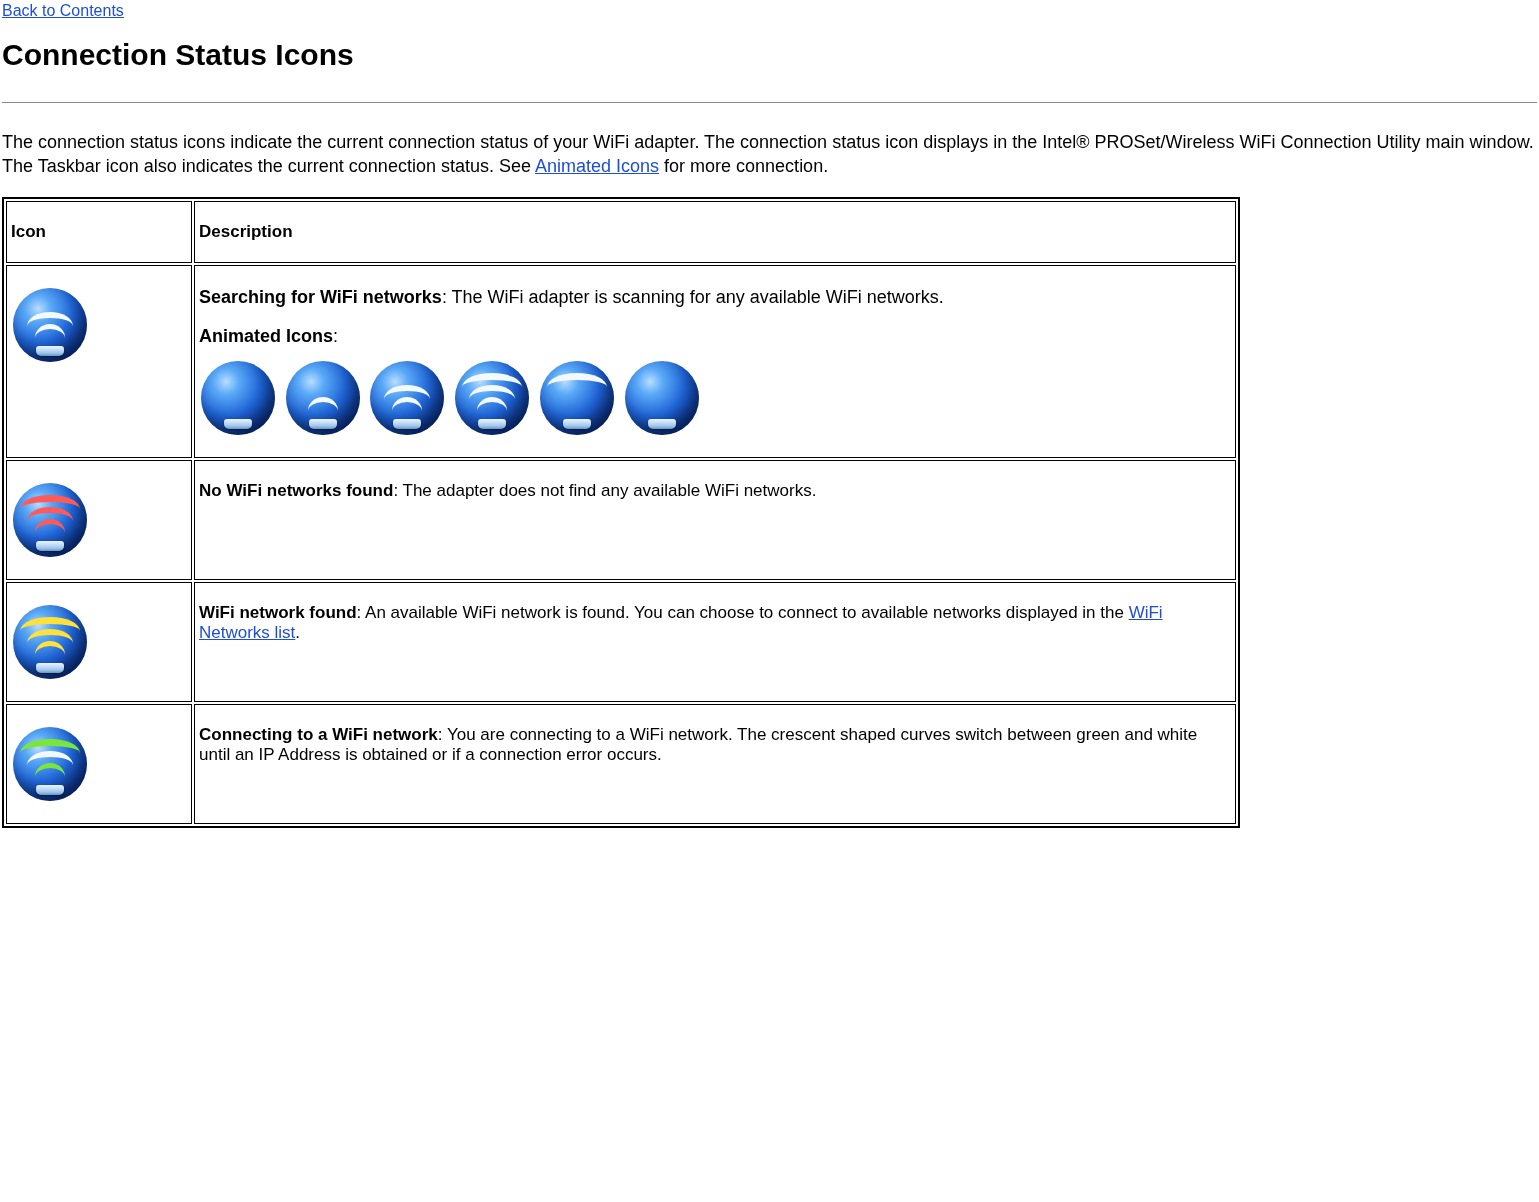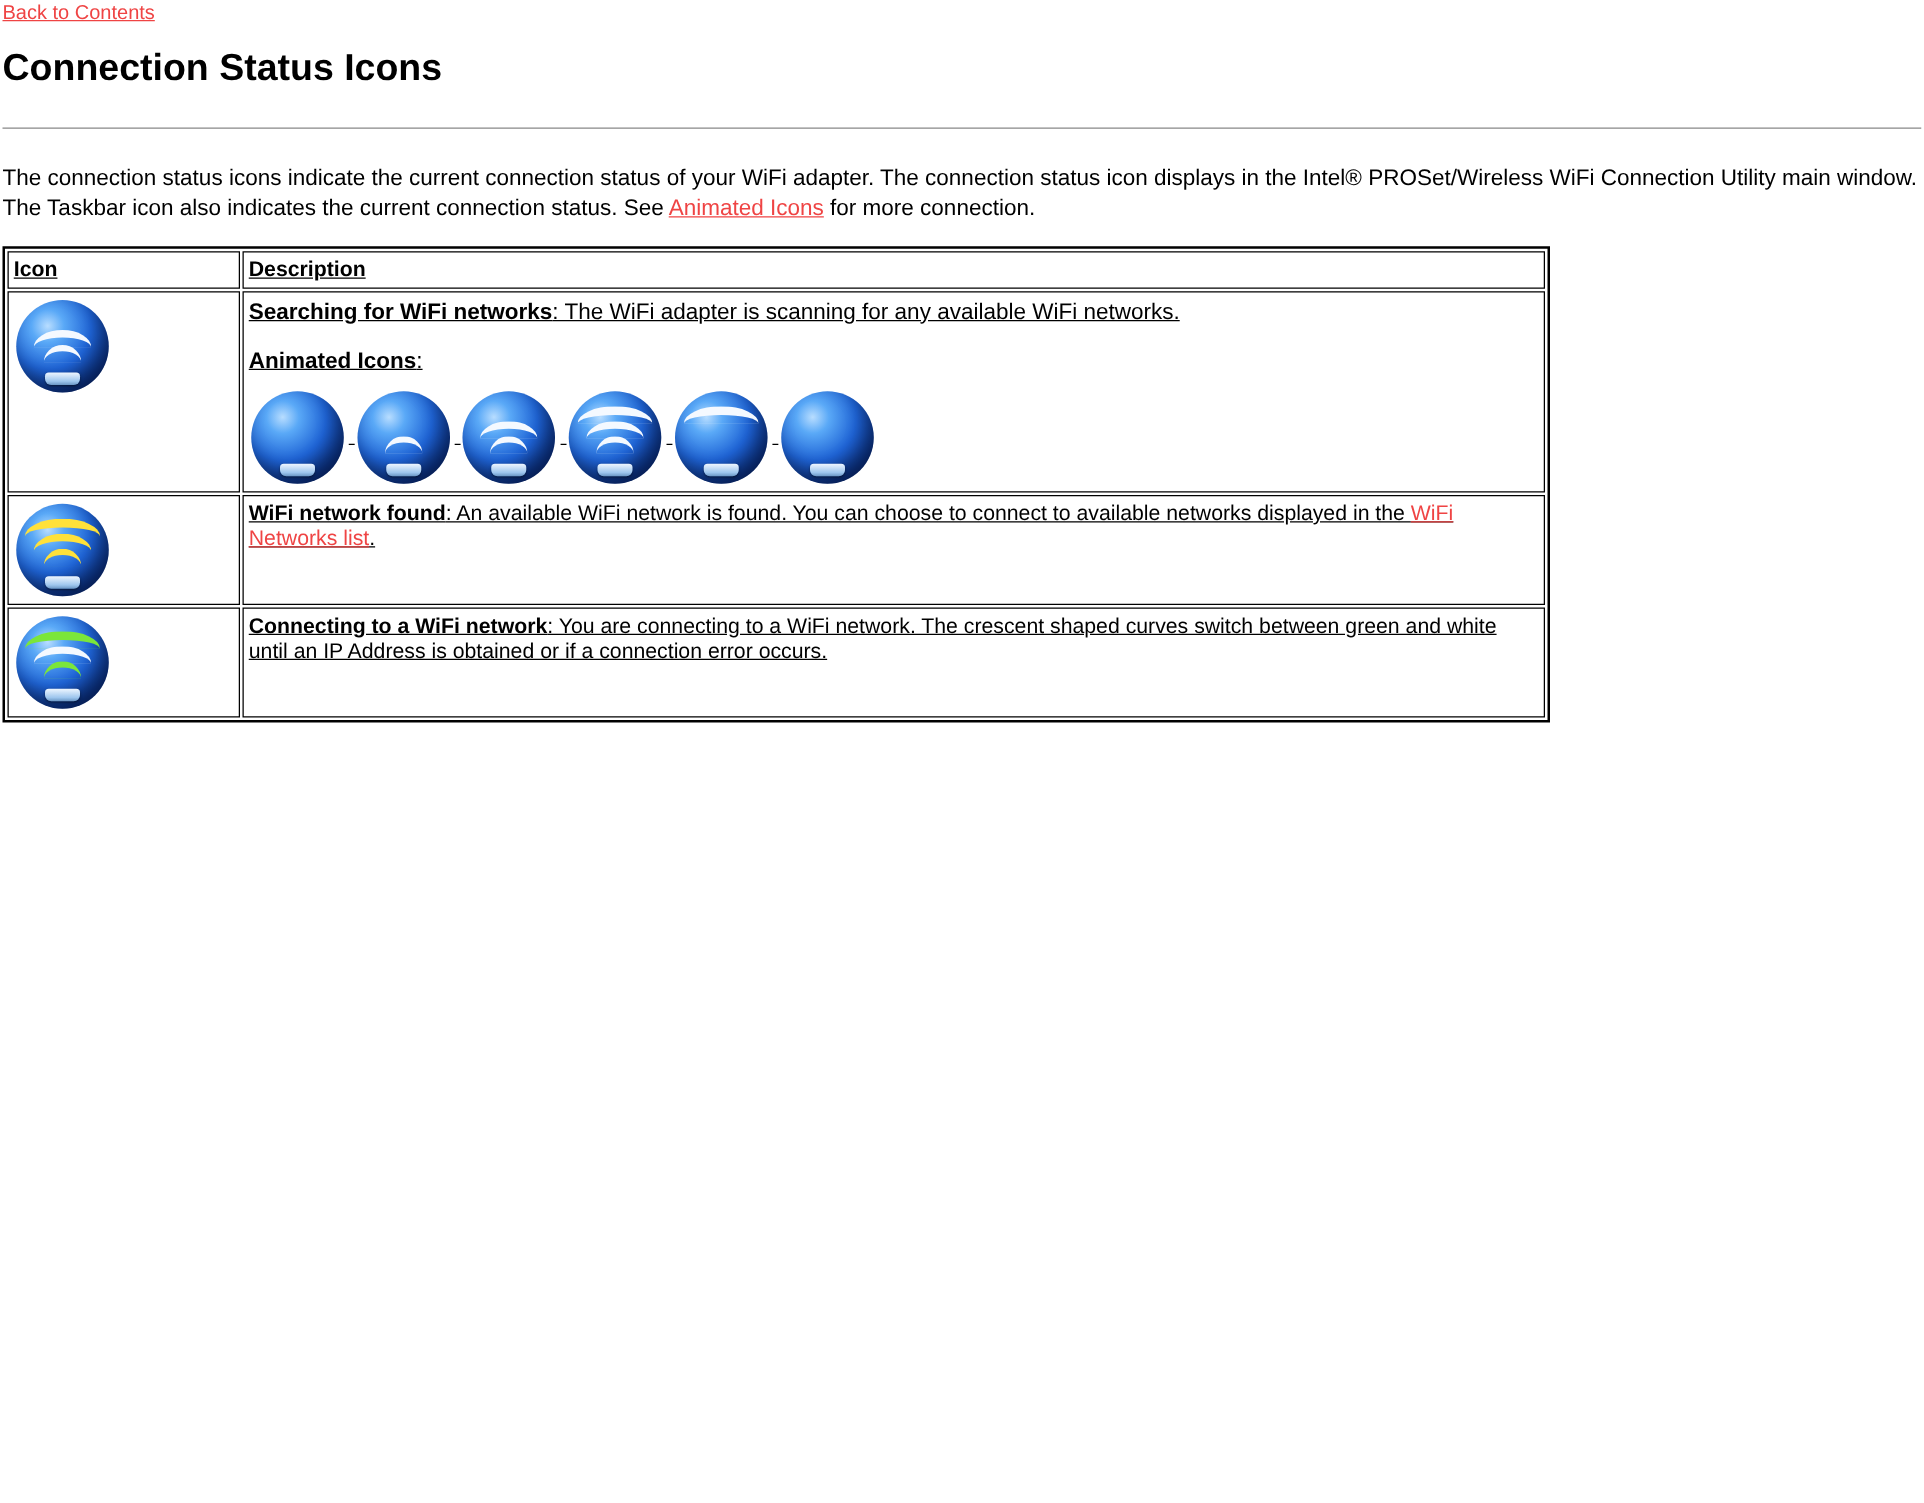--- a/index.html
+++ b/index.html
@@ -4,21 +4,21 @@
 <style>
   html, body {
     margin: 0;
     padding: 0;
     font-family: Verdana, Geneva, sans-serif;
     background: #fff;
     color: #000;
   }
   body { width: 1539px; }
   .page { padding: 2px 2px 20px 2px; }
-  a { color: #ef4444; text-decoration: underline; cursor: pointer; text-align: center; }
+  a { color: #1d4ed8; text-decoration: underline; cursor: pointer; text-align: center; }
   h1 {
     font-size: 30px;
     font-weight: bold;
     margin: 18px 0 10px 0;
   }
   hr {
     border: none;
     border-top: 1px solid #888;
     margin: 30px 0 28px 0;
   }
@@ -26,24 +26,23 @@
   table.outer {
     border-collapse: separate;
     border-spacing: 2px;
     border: 2px solid #000;
     width: 1238px;
     margin-top: 14px;
   }
   table.outer th, table.outer td {
     border: 1px solid #000;
     font-size: 17px;
-    padding: 4px 4px;
+    padding: 20px 4px;
     text-align: left;
     vertical-align: top;
-    text-decoration: underline;
   }
   table.outer th { font-weight: bold; }
   .icon-cell { width: 176px; padding: 3px; }
   .desc-cell { }
 
   
   .ball {
     width: 74px; height: 74px;
     border-radius: 50%;
     background: radial-gradient(circle at 34% 28%, #b8ddff 0%, #5aa9f7 18%, #1f64d6 48%, #0c358f 75%, #061b4f 100%);
@@ -160,20 +159,30 @@
         <span class="ball"><span class="base"></span></span>
         <span class="ball"><span class="arc w s"></span><span class="base"></span></span>
         <span class="ball"><span class="arc w m"></span><span class="arc w s"></span><span class="base"></span></span>
         <span class="ball"><span class="arc w l"></span><span class="arc w m"></span><span class="arc w s"></span><span class="base"></span></span>
         <span class="ball"><span class="arc w l"></span><span class="base"></span></span>
         <span class="ball"><span class="base"></span></span>
       </div>
     </td>
   </tr>
 
+  <tr>
+    <td class="icon-cell">
+      <span class="ball">
+        <span class="arc r l"></span><span class="arc r m"></span><span class="arc r s"></span><span class="base"></span>
+      </span>
+    </td>
+    <td class="desc-cell">
+      <b>No WiFi networks found</b><span>: The adapter does not find any available WiFi networks.</span>
+    </td>
+  </tr>
 
   <tr>
     <td class="icon-cell">
       <span class="ball">
         <span class="arc y l"></span><span class="arc y m"></span><span class="arc y s"></span><span class="base"></span>
       </span>
     </td>
     <td class="desc-cell">
       <b>WiFi network found</b><span>: An available WiFi network is found. You can choose to connect to available networks displayed in the </span><a>WiFi Networks list</a><span>.</span>
     </td>

